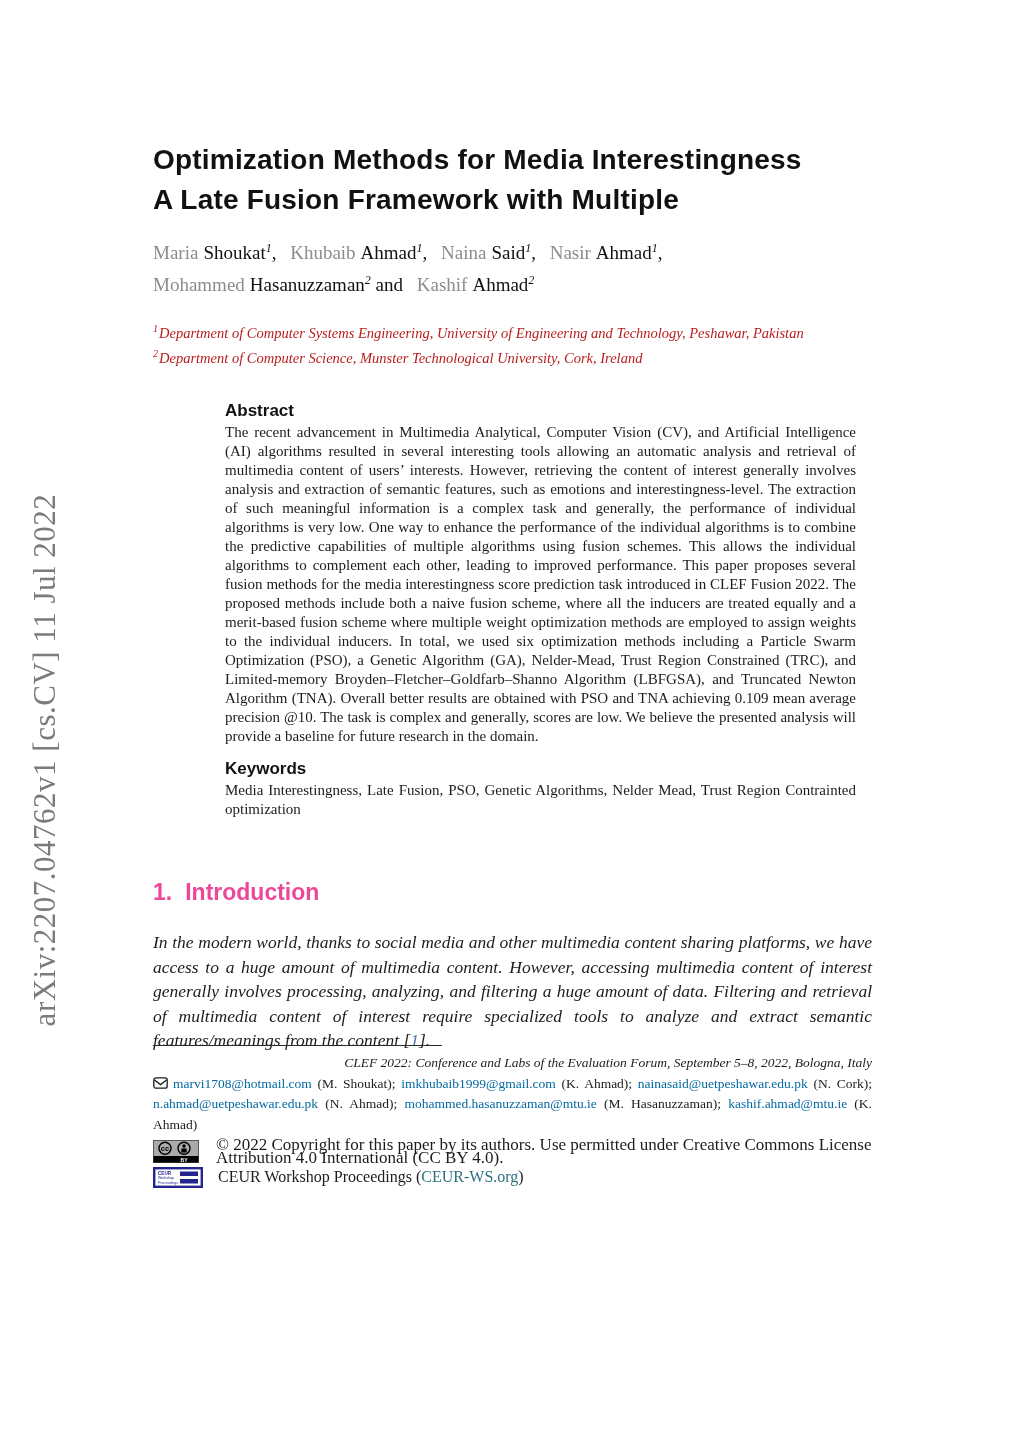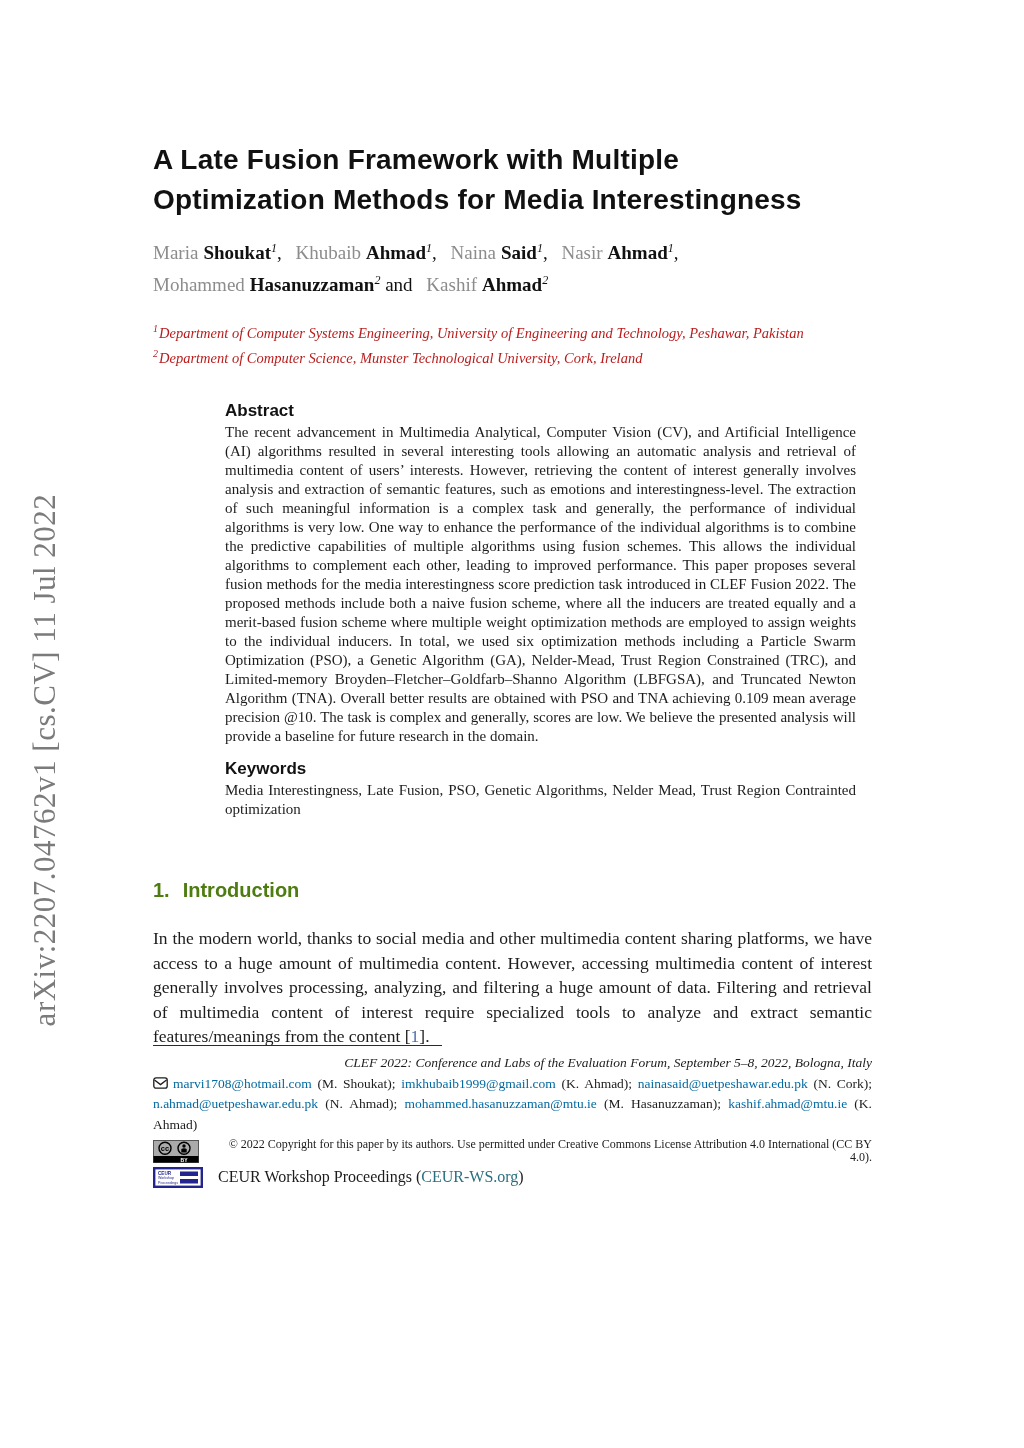--- a/index.html
+++ b/index.html
@@ -34,21 +34,21 @@
     letter-spacing:.2px;
   }
   h1.title .tl{display:block;}
 
   .authors{
     margin:15px 0 0 0;
     font-size:19px;line-height:27px;color:#111;
   }
   .author{margin-right:9px;white-space:nowrap;}
   .author .given{color:#8c8c8c;}
-  .author .family{margin-left:5px;font-weight:700;}
+  .author .family{margin-left:5px;font-weight:400;}
   .author sup{font-style:italic;font-size:12px;}
   .author .sep{color:#111;}
 
   .affils{margin:20px 0 0 0;}
   .affil{
     margin:0;font-style:italic;
     font-size:14.5px;line-height:22px;color:#b91c1c;
   }
   .affil sup{font-size:10px;margin-right:1px;}
 
@@ -61,59 +61,60 @@
   .abstract-body,.keywords-body{
     margin:0 16px 0 0;
     font-size:15px;line-height:19px;
     text-align:justify;color:#1c1c1c;
   }
   .keywords-heading{margin-top:13px;}
 
   h2.section{
     margin:60px 0 0 0;
     font-family:"Liberation Sans",sans-serif;
-    font-size:20px;font-weight:700;color:#4d7c0f;
+    font-size:23px;font-weight:700;color:#ec4899;
   }
   h2.section .secnum{margin-right:13px;}
 
   .intro-p{
     margin:24px 0 0 0;
     font-size:17.5px;line-height:24.5px;
     text-align:justify;
+    font-style:italic;
   }
   .cite-num{color:#4d6fae;text-decoration:none;cursor:pointer;}
 
   .footnote{
     position:absolute;left:153px;top:1045px;width:719px;
     font-size:13.5px;line-height:20.5px;color:#1c1c1c;
   }
   .fn-rule{width:289px;border:0;border-top:1.6px solid #2a2a2a;margin:0 0 7px 0;}
   .fn-conf{margin:0;font-style:italic;text-align:right;}
   .fn-emails{margin:0;text-align:justify;}
   .fn-emails a{color:#0369a1;text-decoration:none;cursor:pointer;}
   .envelope{margin-right:5px;vertical-align:-1px;}
 
   .fn-copy{display:flex;align-items:center;gap:17px;margin-top:3px;}
-  .fn-copy .copy-text{font-size:12px;line-height:13px;text-align:right;}
+  .fn-copy .copy-text{font-size:17px;line-height:13px;}
   .fn-ceur{display:flex;align-items:center;gap:15px;margin-top:3px;font-size:16px;}
   .fn-ceur a{color:#2a6f7f;text-decoration:none;cursor:pointer;}
   .badge{flex:0 0 auto;display:inline-block;}
 </style>
 </head>
 <body>
 
 <div class="page">
 
   <div class="arxiv-stamp">arXiv:2207.04762v1 [cs.CV]  11 Jul 2022</div>
 
   <div class="content">
 
     <h1 class="title">
+      <span class="tl">Optimization Methods for Media Interestingness</span>
       <span class="tl">A Late Fusion Framework with Multiple</span>
-      <span class="tl">Optimization Methods for Media Interestingness</span>
     </h1>
 
     <p class="authors">
       <span class="author"><span class="given">Maria</span><span class="family">Shoukat</span><sup>1</sup><span class="sep">,</span></span>
       <span class="author"><span class="given">Khubaib</span><span class="family">Ahmad</span><sup>1</sup><span class="sep">,</span></span>
       <span class="author"><span class="given">Naina</span><span class="family">Said</span><sup>1</sup><span class="sep">,</span></span>
       <span class="author"><span class="given">Nasir</span><span class="family">Ahmad</span><sup>1</sup><span class="sep">,</span></span>
       <br>
       <span class="author"><span class="given">Mohammed</span><span class="family">Hasanuzzaman</span><sup>2</sup><span class="sep"> and</span></span>
       <span class="author"><span class="given">Kashif</span><span class="family">Ahmad</span><sup>2</sup></span>

